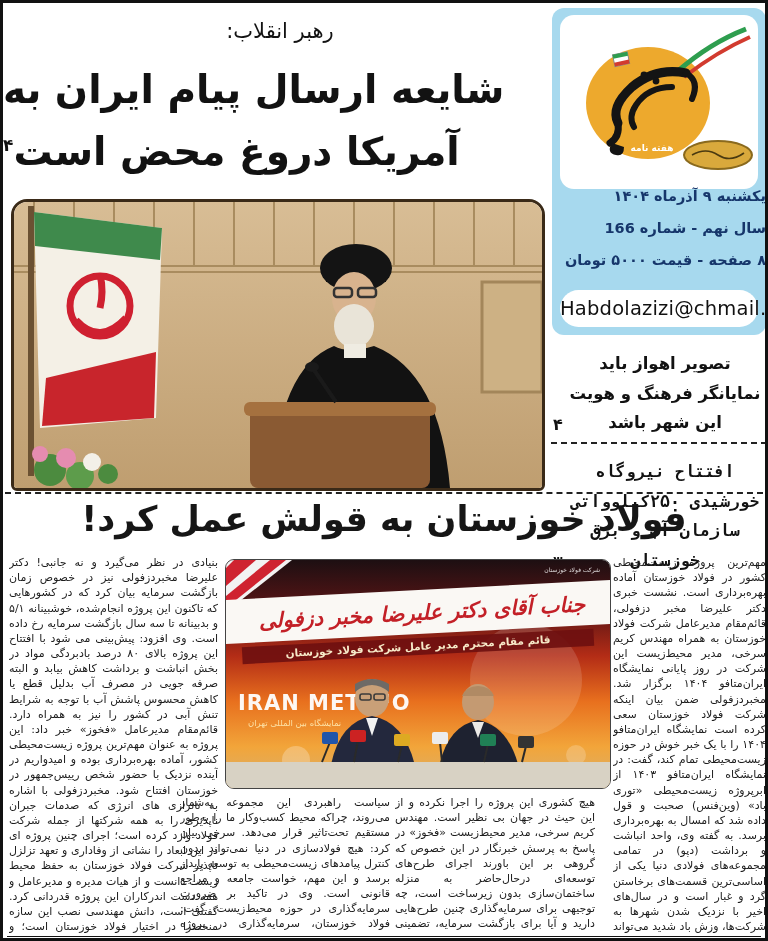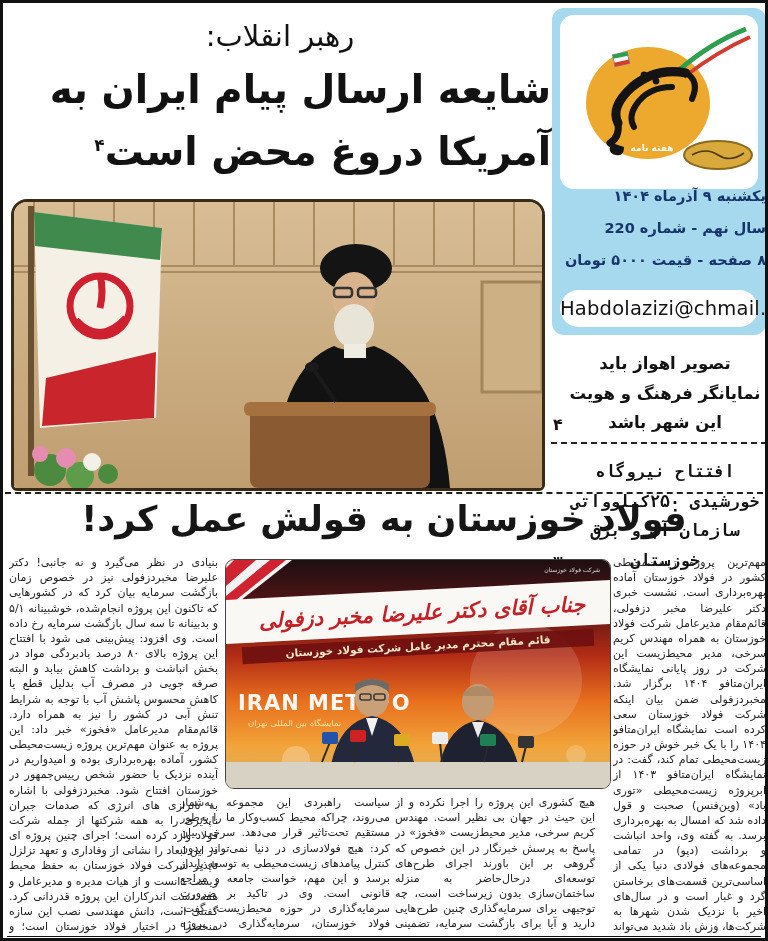--- a/index.html
+++ b/index.html
@@ -2,22 +2,22 @@
 <html lang="fa"><head>
 <meta charset="utf-8">
 <style>
   html,body{margin:0;padding:0;background:#777;}
   #page{position:relative;width:768px;height:941px;background:#fff;margin:0 auto;
         font-family:"DejaVu Sans",sans-serif;overflow:hidden;
         border:3px solid #111;box-sizing:border-box;}
   .rtl{direction:rtl;unicode-bidi:embed;}
   
   #kicker{position:absolute;top:16px;right:218px;left:10px;text-align:center;
-          font-size:29px;color:#121212;}
-  #lead-headline{position:absolute;top:56px;left:0;width:548px;text-align:right;
+          font-size:21px;color:#121212;}
+  #lead-headline{position:absolute;top:56px;left:0;width:548px;text-align:left;
           font-size:39px;font-weight:bold;color:#121212;line-height:1.6;}
   #lead-headline sup{font-size:17px;vertical-align:super;}
   
   #photo-leader{position:absolute;left:8px;top:196px;width:534px;height:292px;
           border:3px solid #3a2a18;border-radius:16px 16px 6px 6px;overflow:hidden;box-sizing:border-box;}
   
   #info-box{position:absolute;left:549px;top:5px;width:214px;height:327px;background:#a7d9ee;
           border-radius:12px;}
   #logo-card{position:absolute;left:8px;top:7px;width:198px;height:174px;background:#fff;border-radius:14px;overflow:hidden;}
   .date-line{position:absolute;left:0;width:100%;text-align:right;font-weight:bold;
@@ -150,21 +150,21 @@
         <path d="M52,128 q-6,10 4,12 q8,2 8,-8" fill="#141414"></path>
         <text x="92" y="136" text-anchor="middle" font-size="9" font-weight="bold" fill="#fff">هفته نامه</text>
 
         <g>
           <ellipse cx="158" cy="140" rx="34" ry="14" fill="#d9a93c" stroke="#8a6a1e" stroke-width="2"></ellipse>
           <path d="M132,140 q14,-8 26,0 q12,8 26,-2" fill="none" stroke="#4a3a10" stroke-width="1.6"></path>
         </g>
       </svg>
     </div>
     <div class="date-line rtl" style="top:180px;">یکشنبه ۹ آذرماه ۱۴۰۴</div>
-    <div class="date-line rtl" style="top:212px;">سال نهم - شماره 220</div>
+    <div class="date-line rtl" style="top:212px;">سال نهم - شماره 166</div>
     <div class="date-line rtl" style="top:244px;">۸ صفحه - قیمت ۵۰۰۰ تومان</div>
     <div id="email-pill">Habdolazizi@chmail.ir</div>
   </div>
 
   <div id="teasers">
     <div class="teaser">
       <div class="teaser-title rtl">تصویر اهواز باید نمایانگر فرهنگ و هویت این شهر باشد</div>
       <div class="teaser-page">۴</div>
     </div>
     <div class="dash"></div>

